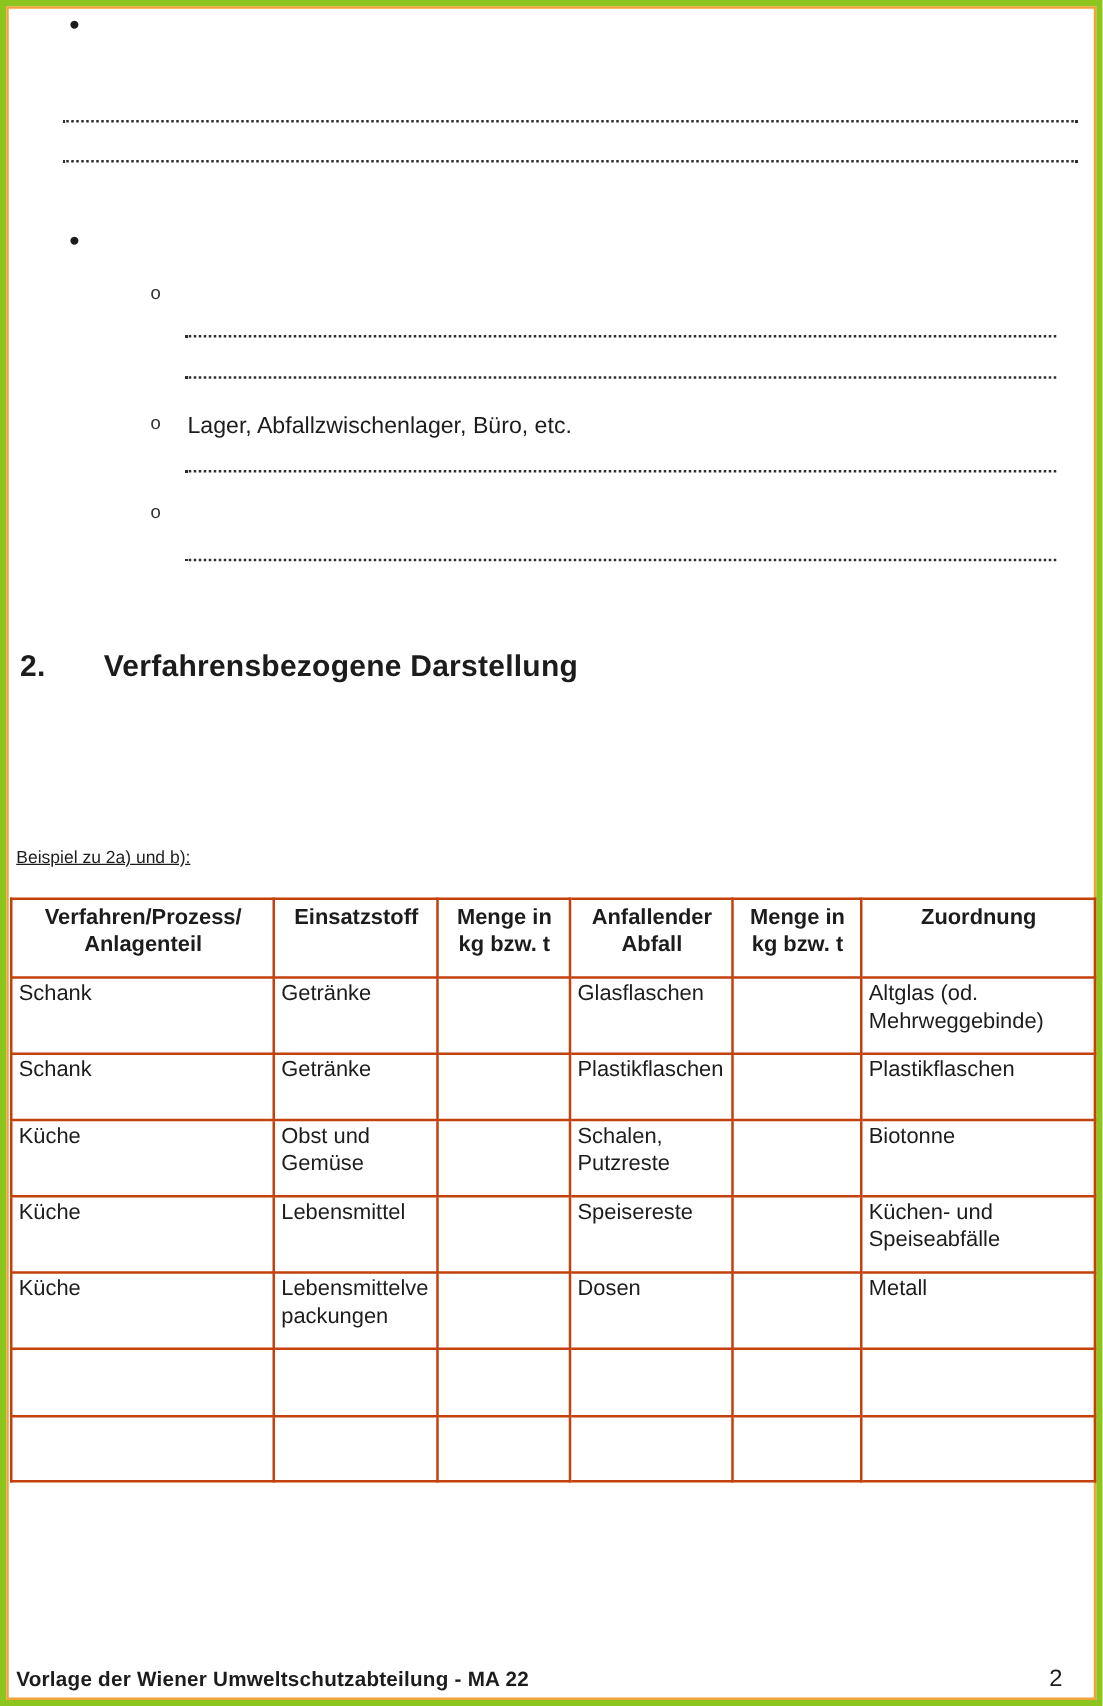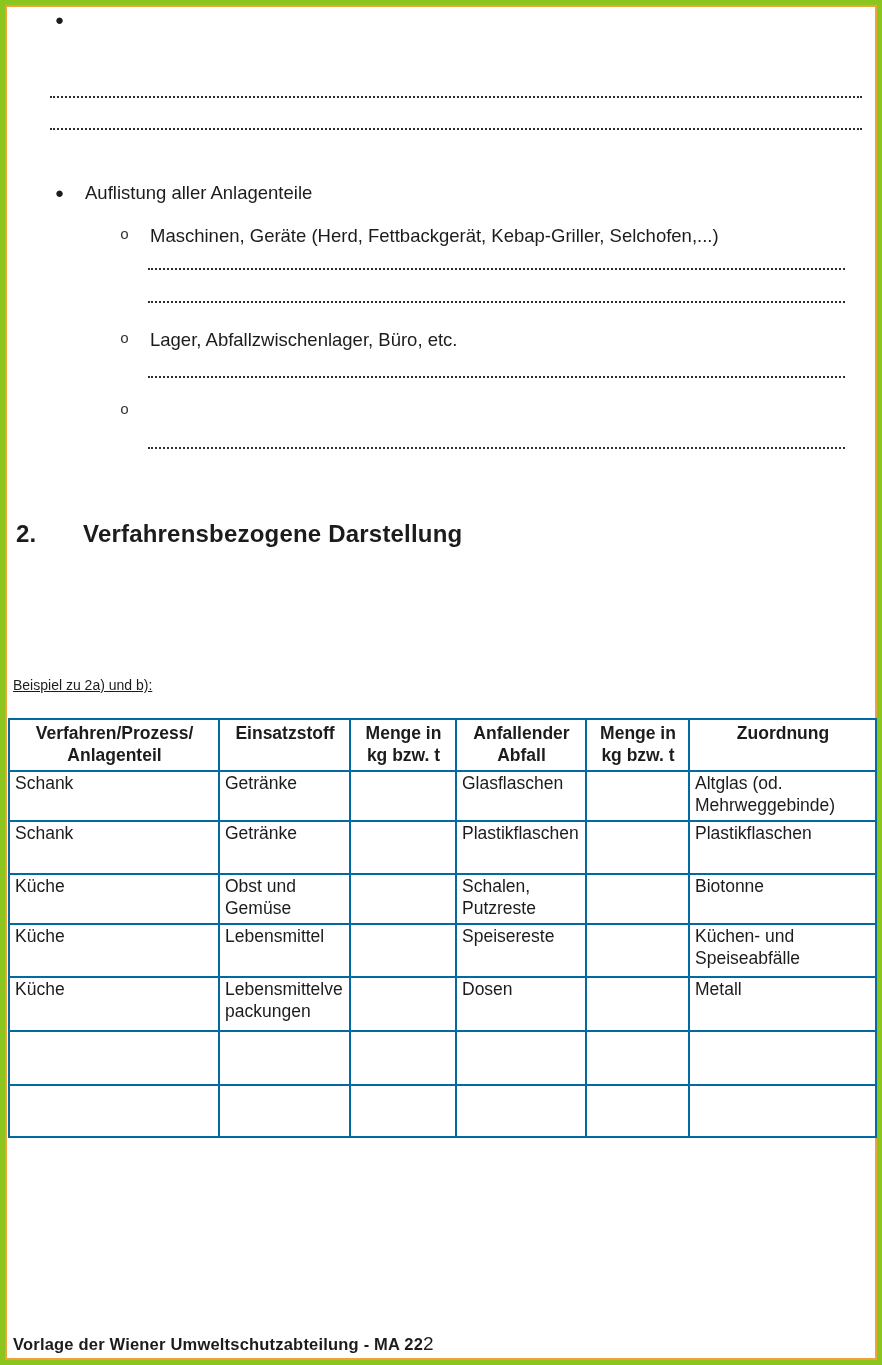--- a/index.html
+++ b/index.html
@@ -34,59 +34,57 @@
   .heading .num { width:67px; flex:0 0 67px; }
 
   .para { font-size:18.5px; line-height:25.5px; }
   .example-label { font-size:14px; line-height:26px;text-decoration:underline; }
 
   table.ex {
     border-collapse:collapse; table-layout:fixed; width:867px;
     font-size:17.5px;
   }
   table.ex th, table.ex td {
-    border:2px solid #0369a1;
+    border:2px solid #c2410c;
     vertical-align:top;
-    padding:1px 4px 4px 5px;
+    padding:1px 4px 15px 5px;
     line-height:21.5px;
     overflow:visible;
     white-space:pre-line;
   }
   table.ex th {
     text-align:center; font-weight:bold; line-height:22px; padding-top:2px;
   }
 
   .footer {
     position:absolute; left:6px; right:25px; bottom:3px;
-    display:flex; align-items:baseline;
+    display:flex; justify-content:space-between; align-items:baseline;
   }
   .footer .ftext { font-weight:bold; font-size:16.5px; letter-spacing:0.2px; }
   .footer .fpage { font-size:19px; }
 </style>
 </head>
 <body>
 
 <div class="page">
   <div class="content">
 
     <div class="abs b1" style="left:48px; top:-5px; width:800px;">
       <span class="marker">●</span>
     </div>
 
     <div class="abs dotline" style="left:43px; top:79px; width:812px;"></div>
     <div class="abs dotline" style="left:43px; top:111px; width:812px;"></div>
 
     <div class="abs b1" style="left:48px; top:171px; width:780px; line-height:30px;">
       <span class="marker">●</span>
-      <span class="txt">Auflistung aller Anlagenteile</span>
     </div>
 
     <div class="abs b2" style="left:113px; top:214px; width:730px;">
       <span class="marker">o</span>
-      <span class="txt">Maschinen, Geräte (Herd, Fettbackgerät, Kebap-Griller, Selchofen,...)</span>
     </div>
 
     <div class="abs dotline" style="left:141px; top:251px; width:697px;"></div>
     <div class="abs dotline" style="left:141px; top:284px; width:697px;"></div>
 
     <div class="abs b2" style="left:113px; top:318px; width:730px;">
       <span class="marker">o</span>
       <span class="txt">Lager, Abfallzwischenlager, Büro, etc.</span>
     </div>
 

